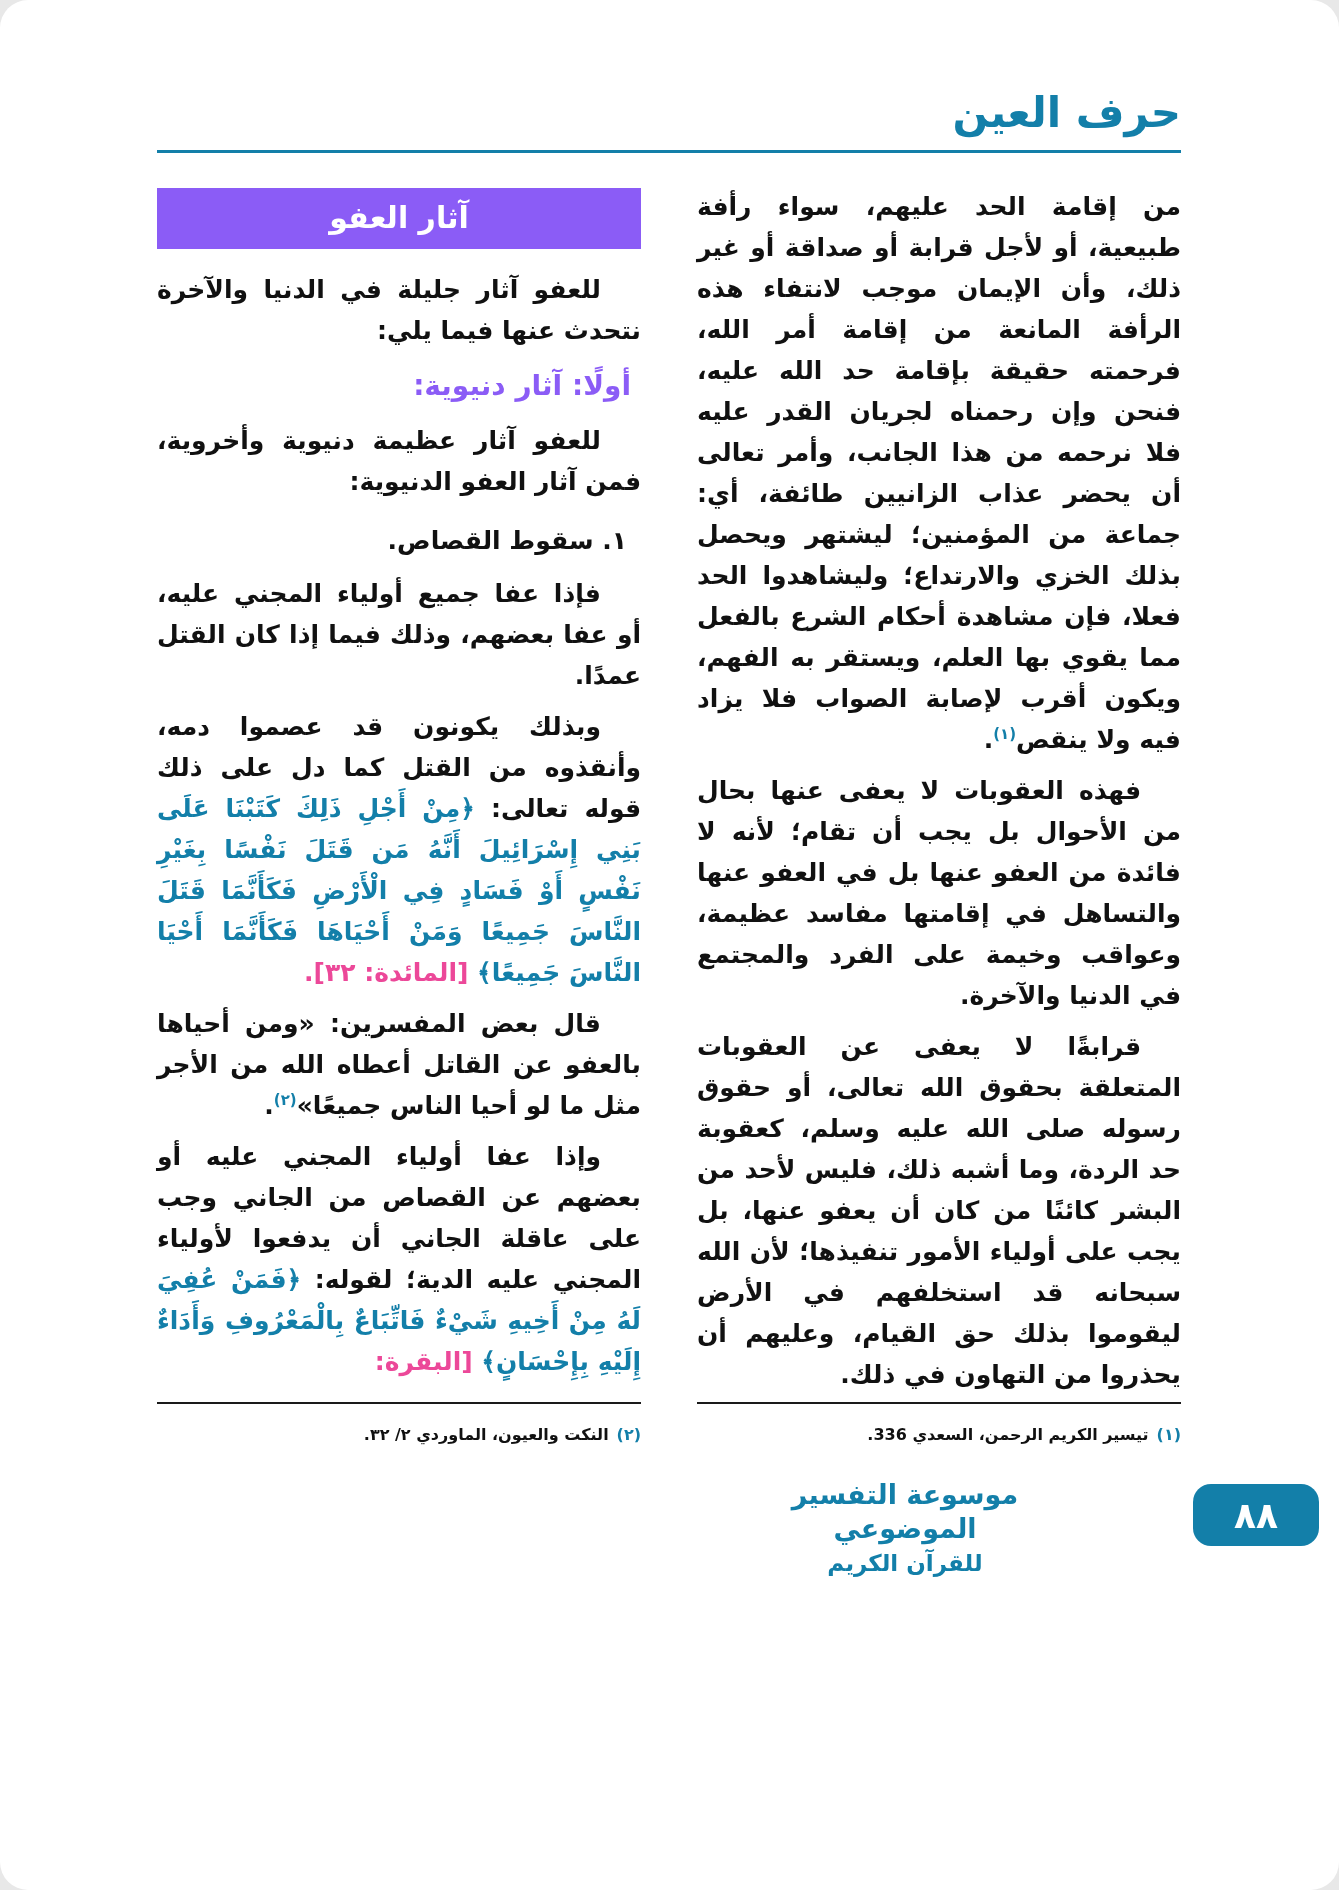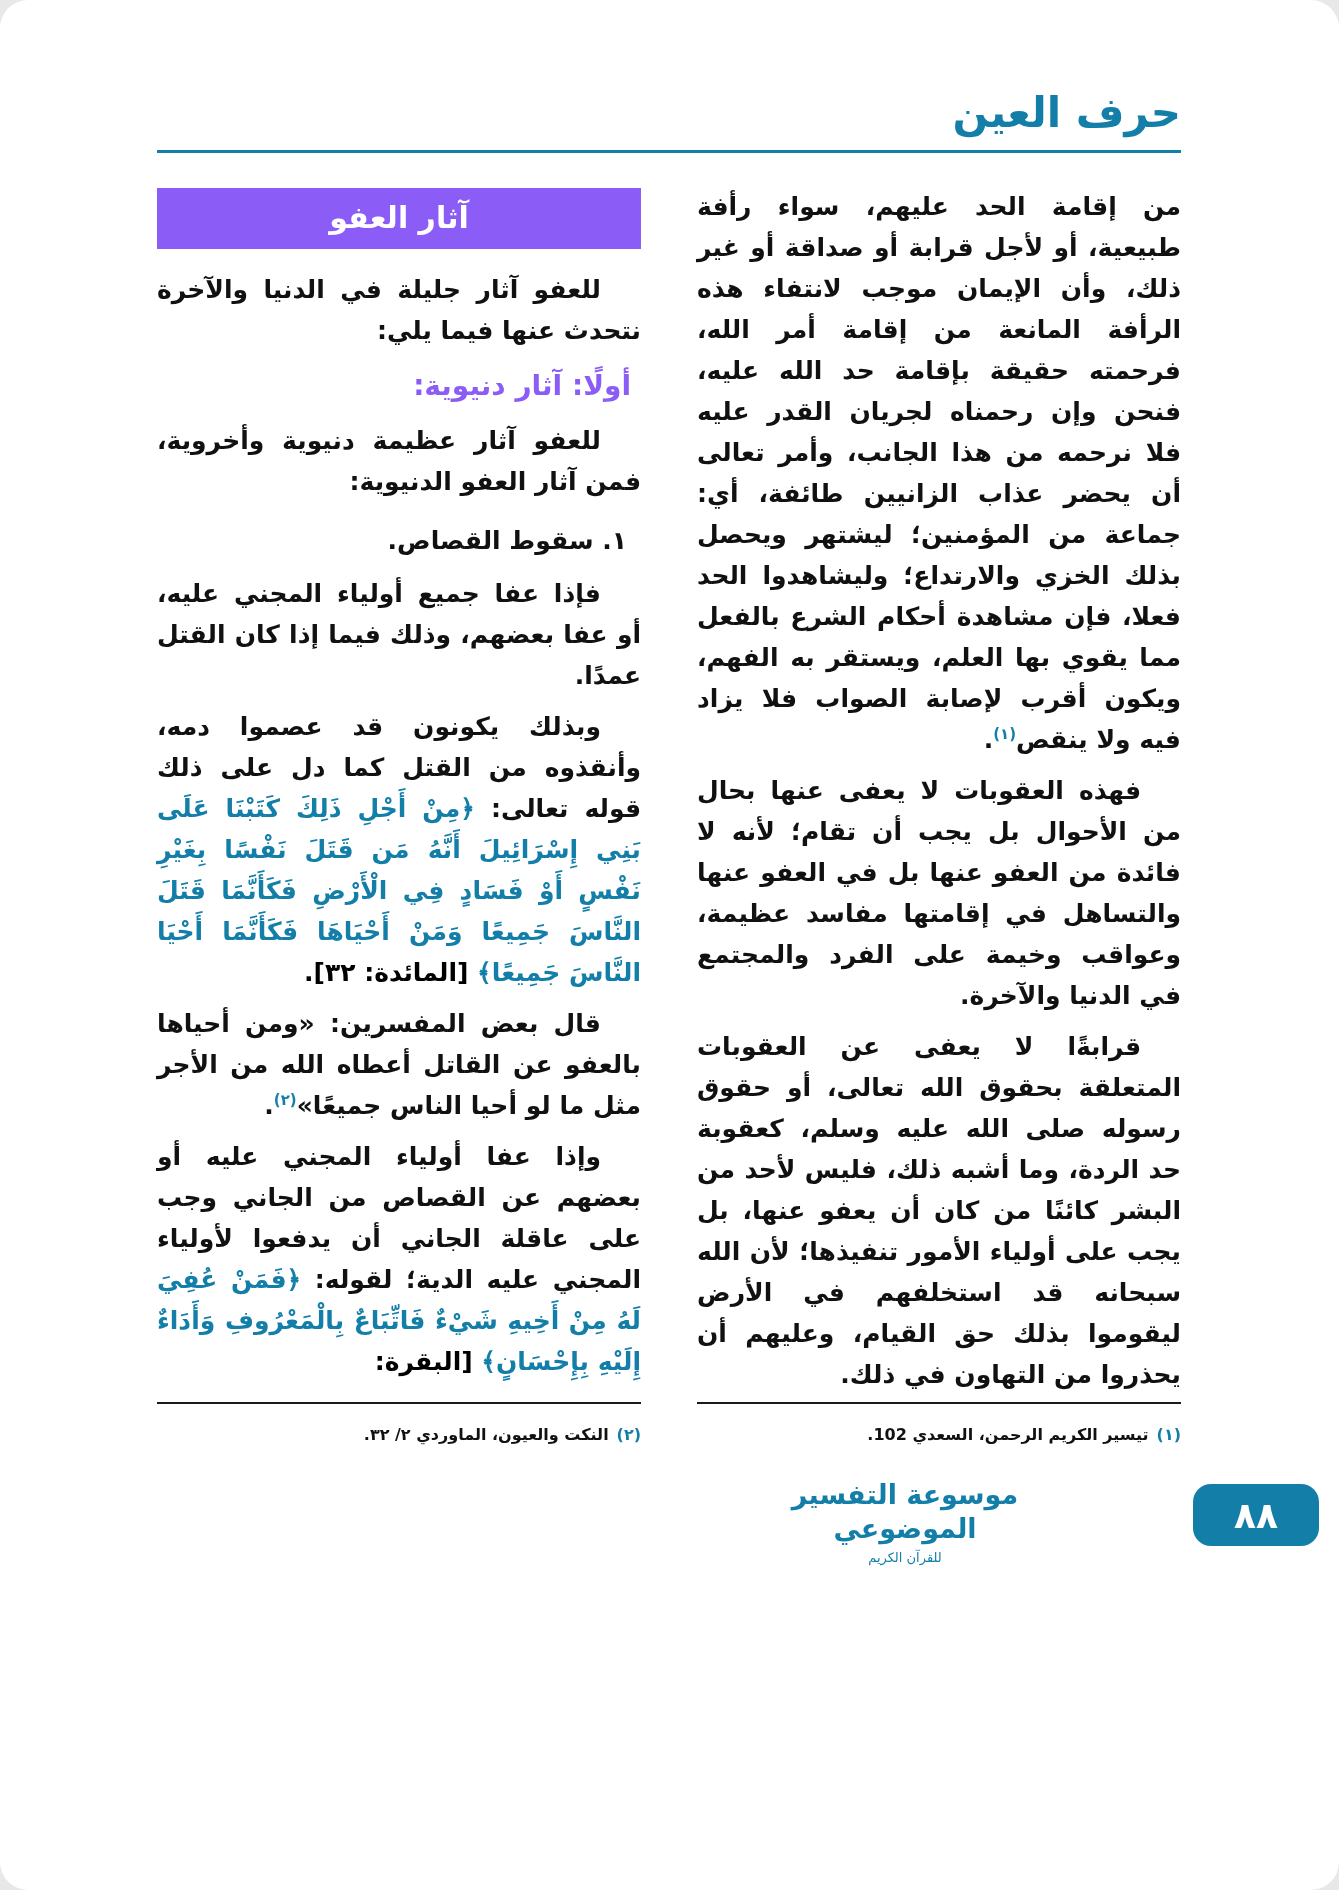--- a/index.html
+++ b/index.html
@@ -55,21 +55,21 @@
   }
   .subheading{
     color:#8b5cf6;
     font-size:28px;
     font-weight:bold;
     margin:14px 0 14px;
     text-indent:10px;
   }
   .list-head{margin:18px 0 12px;text-indent:14px;}
   .quran{color:#137fa9;}
-  .verse-ref{color:#000000;}
+  .verse-ref{color:#ec4899;}
   .fn-ref{
     color:#137fa9;
     font-size:15px;
     vertical-align:super;
     line-height:0;
     font-weight:bold;
   }
   .footnotes{
     position:absolute;
     top:1402px;right:158px;
@@ -93,22 +93,22 @@
     width:290px;
     text-align:center;
     color:#137fa9;
   }
   .logo-line1{
     font-size:27px;
     font-weight:bold;
     line-height:34px;
   }
   .logo-line2{
-    font-size:13px;
-    font-weight:normal;
+    font-size:23px;
+    font-weight:bold;
     margin-top:4px;
   }
   .page-badge{
     position:absolute;
     top:1484px;left:1193px;
     width:126px;height:62px;
     background:#137fa9;
     border-radius:18px;
     display:flex;
     align-items:center;
@@ -151,21 +151,21 @@
       <p class="para"><span>وبذلك يكونون قد عصموا دمه، وأنقذوه من القتل كما دل على ذلك قوله تعالى: </span><span class="quran">﴿مِنْ أَجْلِ ذَلِكَ كَتَبْنَا عَلَى بَنِي إِسْرَائِيلَ أَنَّهُ مَن قَتَلَ نَفْسًا بِغَيْرِ نَفْسٍ أَوْ فَسَادٍ فِي الْأَرْضِ فَكَأَنَّمَا قَتَلَ النَّاسَ جَمِيعًا وَمَنْ أَحْيَاهَا فَكَأَنَّمَا أَحْيَا النَّاسَ جَمِيعًا﴾</span><span class="verse-ref"> [المائدة: ٣٢].</span></p>
 
       <p class="para"><span>قال بعض المفسرين: «ومن أحياها بالعفو عن القاتل أعطاه الله من الأجر مثل ما لو أحيا الناس جميعًا»</span><span class="fn-ref">(٢)</span><span>.</span></p>
 
       <p class="para"><span>وإذا عفا أولياء المجني عليه أو بعضهم عن القصاص من الجاني وجب على عاقلة الجاني أن يدفعوا لأولياء المجني عليه الدية؛ لقوله: </span><span class="quran">﴿فَمَنْ عُفِيَ لَهُ مِنْ أَخِيهِ شَيْءٌ فَاتِّبَاعٌ بِالْمَعْرُوفِ وَأَدَاءٌ إِلَيْهِ بِإِحْسَانٍ﴾</span><span class="verse-ref"> [البقرة:</span></p>
     </div>
 
   </div>
 
   <div class="footnotes">
-    <div class="footnote"><span class="fn-num">(١)</span><span>تيسير الكريم الرحمن، السعدي 102.</span></div>
+    <div class="footnote"><span class="fn-num">(١)</span><span>تيسير الكريم الرحمن، السعدي 336.</span></div>
     <div class="footnote"><span class="fn-num">(٢)</span><span>النكت والعيون، الماوردي ٢/ ٣٢.</span></div>
   </div>
 
   <div class="logo">
     <div class="logo-line1">موسوعة التفسير الموضوعي</div>
     <div class="logo-line2">للقرآن الكريم</div>
   </div>
 
   <div class="page-badge">
     <span>٨٨</span>

